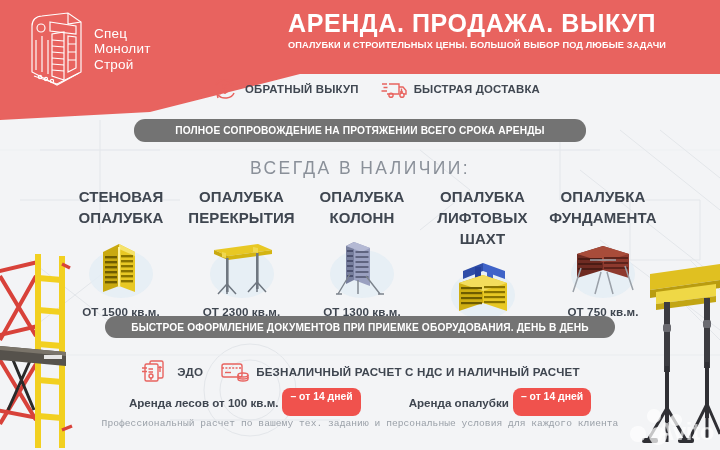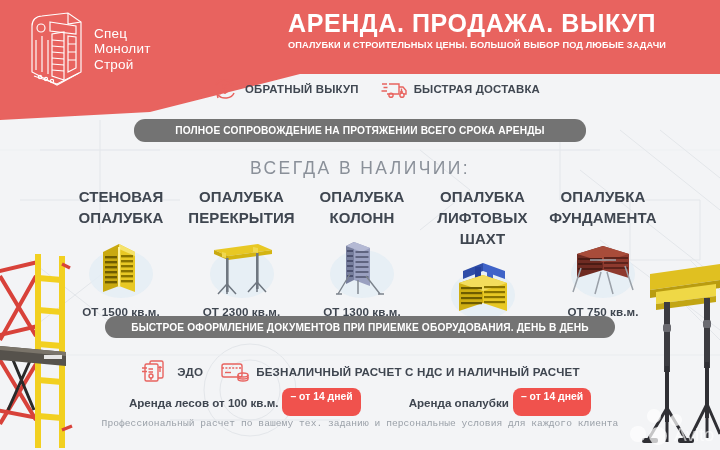--- a/index.html
+++ b/index.html
@@ -106,21 +106,21 @@
     font-size:9.6px;color:#9aa0a8;letter-spacing:.05px;white-space:nowrap;font-family:Liberation Mono, monospace;
   }
 
   
   .photo-left{position:absolute;left:0;top:240px;width:104px;height:210px;overflow:hidden;}
   .photo-right{position:absolute;left:612px;top:258px;width:108px;height:192px;overflow:hidden;}
 
   
   .wm{
     position:absolute;right:6px;bottom:4px;
-    font-size:19px;font-weight:normal;color:rgba(255,255,255,.62);
+    font-size:24px;font-weight:bold;color:rgba(255,255,255,.62);
     letter-spacing:-.4px;pointer-events:none;
   }
   .wm-dots{position:absolute;right:2px;bottom:2px;pointer-events:none;}
 </style>
 </head>
 <body>
 
 <div id="banner">
 
   <div class="bp">

